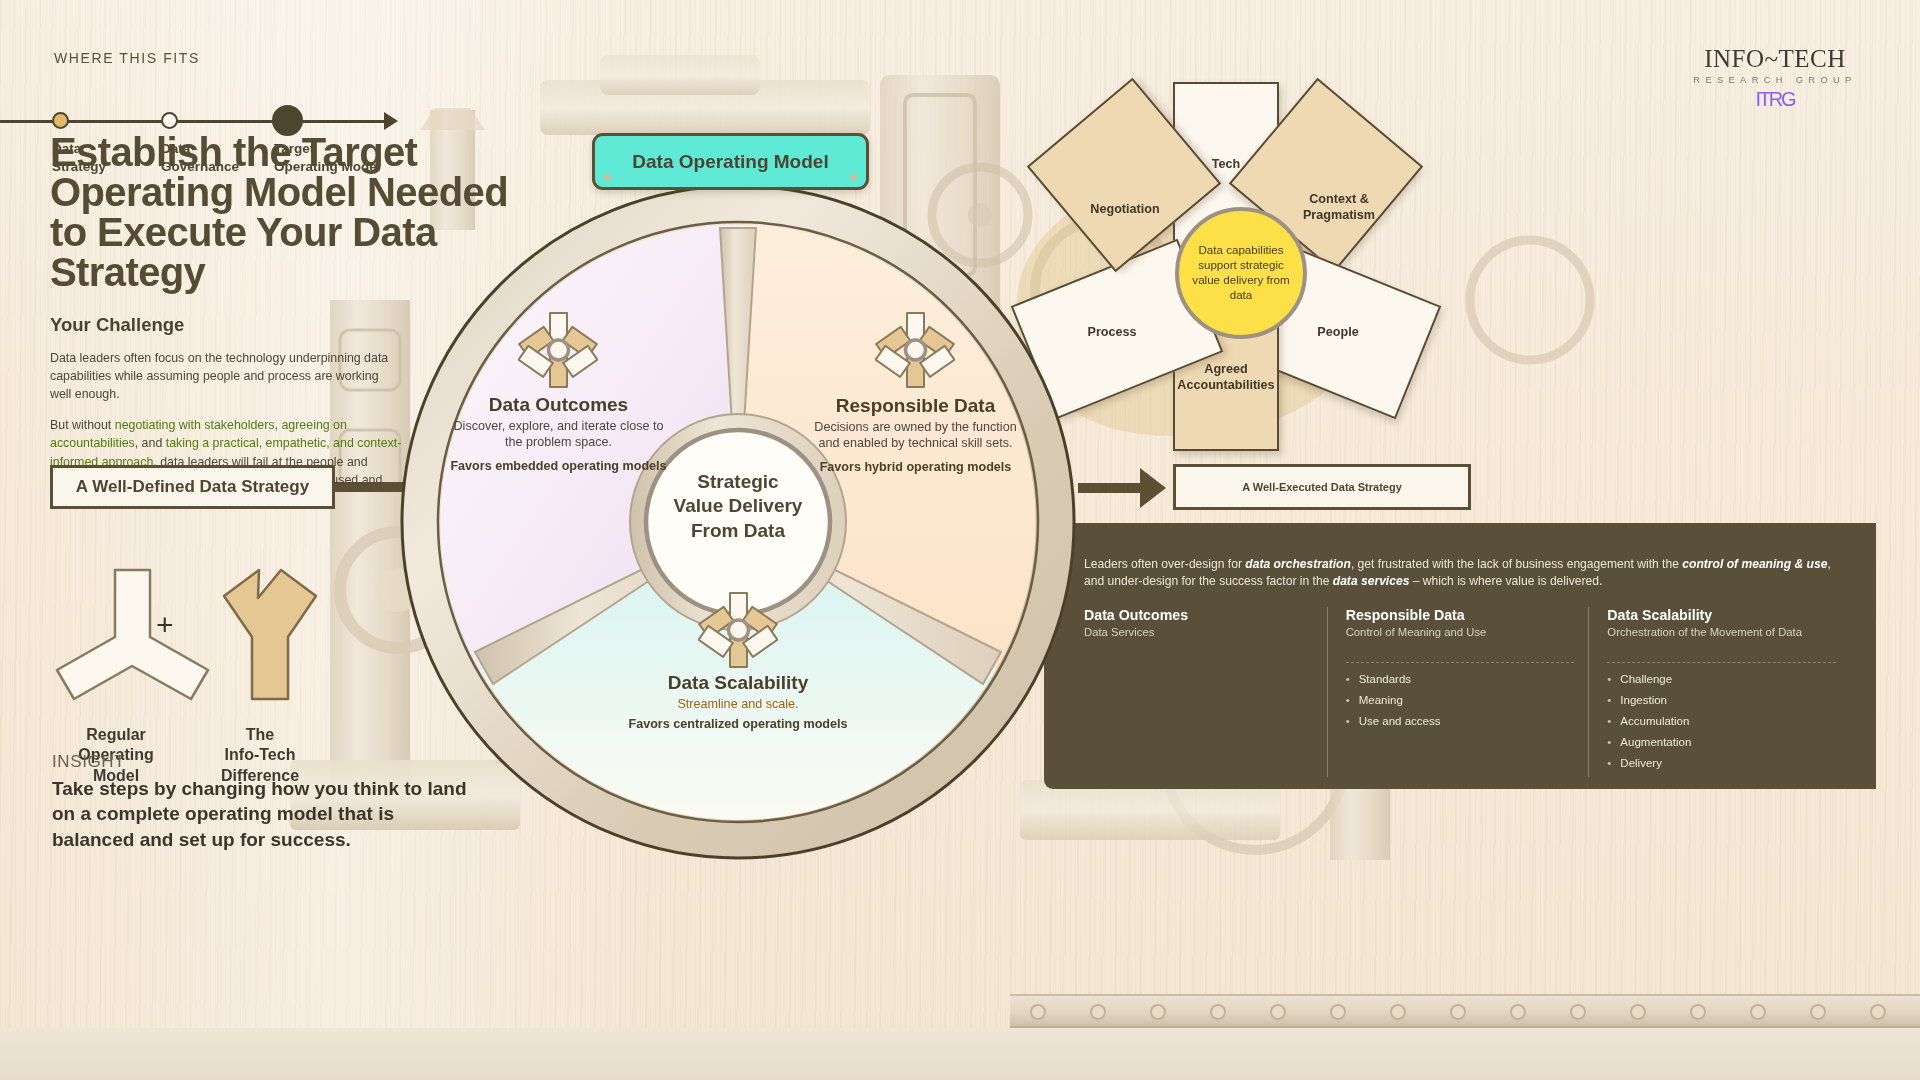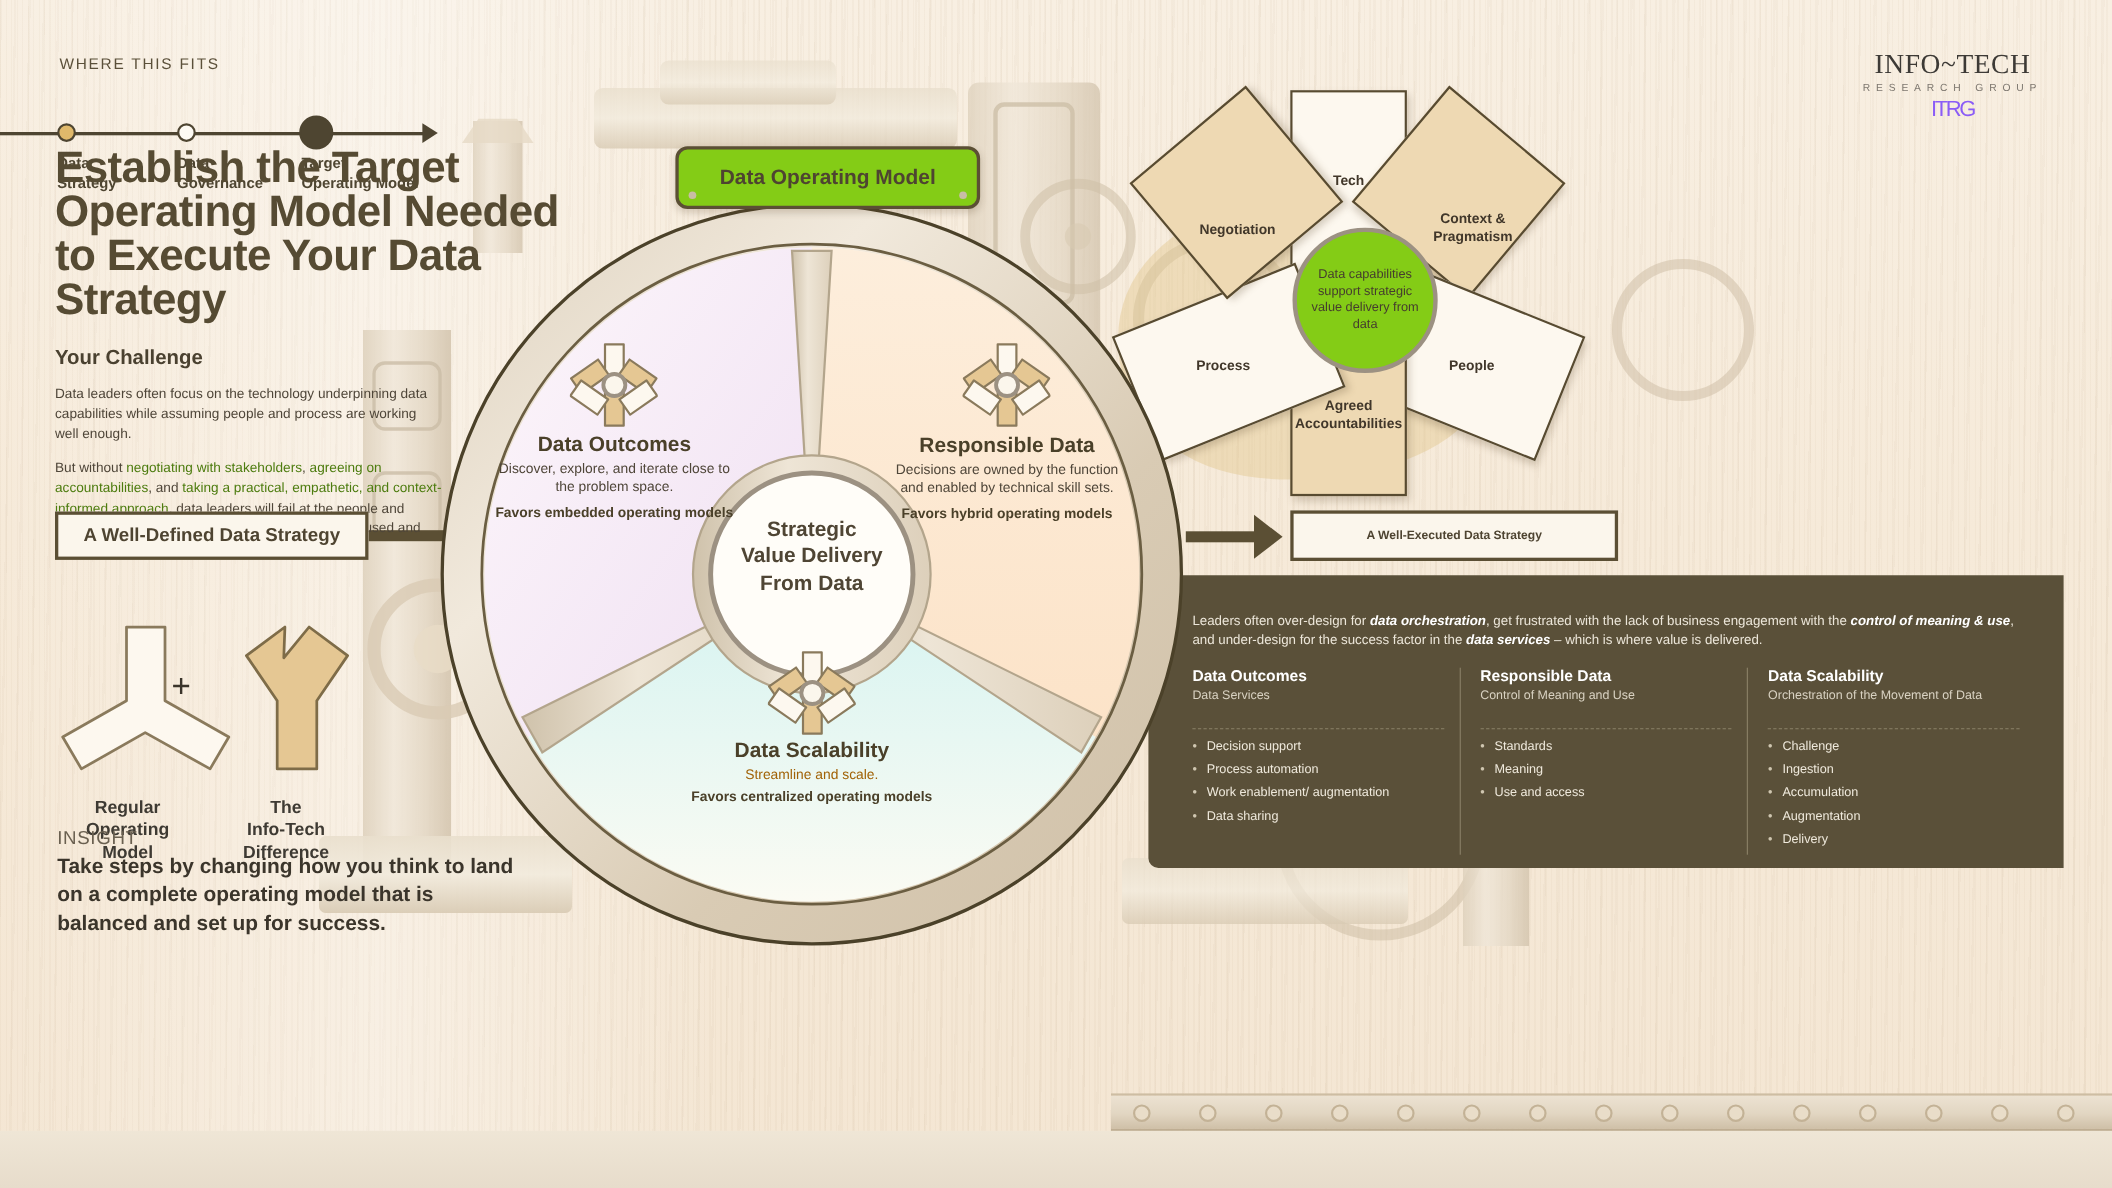--- a/index.html
+++ b/index.html
@@ -38,43 +38,43 @@
   #wds-conn{position:absolute;left:335px;top:482px;width:110px;height:10px;background:#5b4f34;z-index:5;}
   
   #yblock{position:absolute;left:50px;top:565px;width:300px;height:180px;z-index:6;}
   .ycap{position:absolute;top:160px;font-size:16px;font-weight:bold;color:#3e3a33;text-align:center;line-height:1.28;}
   #plus{position:absolute;left:156px;top:608px;font-size:30px;color:#3a342a;z-index:6;font-weight:400;}
   
   #insight{position:absolute;left:52px;top:752px;width:420px;z-index:6;}
   #insight .k{font-size:17px;color:#6a6050;letter-spacing:.6px;}
   #insight .t{margin-top:4px;font-size:19px;font-weight:bold;color:#3b352b;line-height:1.33;}
   
-  #dom{position:absolute;left:614px;top:133px;width:277px;height:57px;border-radius:11px;border:3.5px solid #5b4f34;
-       background:#84cc16;display:flex;align-items:center;justify-content:center;z-index:9;box-shadow:0 3px 7px rgba(90,70,40,.22);}
+  #dom{position:absolute;left:592px;top:133px;width:277px;height:57px;border-radius:11px;border:3.5px solid #5b4f34;
+       background:#5eead4;display:flex;align-items:center;justify-content:center;z-index:9;box-shadow:0 3px 7px rgba(90,70,40,.22);}
   #dom span{font-size:19px;font-weight:bold;color:#4e4431;}
   .screw{position:absolute;width:7px;height:7px;border-radius:50%;background:#c9bda4;bottom:6px;}
   
   #wheel{position:absolute;left:398px;top:182px;width:680px;height:680px;z-index:8;}
   
   #wes-conn{position:absolute;left:1078px;top:483px;width:70px;height:10px;background:#5b4f34;z-index:5;}
   #wes-arrow{position:absolute;left:1140px;top:468px;width:0;height:0;border-left:26px solid #5b4f34;
              border-top:20px solid transparent;border-bottom:20px solid transparent;z-index:5;}
   #wes{position:absolute;left:1173px;top:464px;width:298px;height:46px;border:3px solid #5b4f34;background:#fbf6ec;
        display:flex;align-items:center;justify-content:center;z-index:7;}
   #wes span{font-size:11px;font-weight:bold;color:#4e4431;}
   
   #logo{position:absolute;right:50px;top:45px;z-index:9;text-align:center;width:190px;}
   #logo .l1{font-family:"Liberation Serif", serif;font-size:25px;color:#3d3a36;letter-spacing:.5px;}
   #logo .l2{font-size:9.4px;letter-spacing:5.3px;color:#7d776f;margin-top:1px;}
   #logo .l3{font-size:20px;font-weight:normal;color:#8b5cf6;letter-spacing:-2.2px;margin-top:3px;}
   
   #petals{position:absolute;left:1045px;top:82px;width:390px;height:380px;z-index:7;}
   .petal{position:absolute;border:2px solid #584b31;box-shadow:3px 4px 7px rgba(100,80,50,.25);}
   .petal-lbl{position:absolute;font-size:12.6px;font-weight:bold;color:#41372a;text-align:center;line-height:1.25;z-index:3;}
-  #hub{position:absolute;left:130px;top:125px;width:132px;height:132px;border-radius:50%;background:#84cc16;
+  #hub{position:absolute;left:130px;top:125px;width:132px;height:132px;border-radius:50%;background:#fde047;
        border:4px solid #9c9182;display:flex;align-items:center;justify-content:flex-end;z-index:4;}
   #hub p{font-size:11.6px;line-height:1.28;color:#453c2e;text-align:center;padding:0 6px;}
   
   #panel{position:absolute;left:1044px;top:523px;width:832px;height:266px;background:#5a5039;border-radius:9px 0 0 9px;z-index:7;
          padding:22px 26px 0 40px;color:#f5f0e6;}
   #panel h2{font-size:27px;font-weight:bold;color:#fff;letter-spacing:-.2px;}
   #panel .lead{margin-top:11px;font-size:12.1px;line-height:1.42;color:#ece6d9;}
   #panel .lead b{font-weight:bold;font-style:italic;color:#fff;}
   #cols{display:flex;margin-top:17px;}
   .col{flex:1;padding-right:14px;position:relative;}
@@ -365,26 +365,20 @@
     <p>Data capabilities support strategic value delivery from data</p>
   </div>
 </div>
 
 <div id="panel">
   <p class="lead" id="panel-lead"><span>Leaders often over-design for </span><b>data orchestration</b><span>, get frustrated with the lack of business engagement with the </span><b>control of meaning &amp; use</b><span>, and under-design for the success factor in the </span><b>data services</b><span> – which is where value is delivered.</span></p>
   <div id="cols">
       <div class="col">
         <h3>Data Outcomes</h3>
         <div class="sub">Data Services</div>
-        <ul>
-          <li>Decision support</li>
-          <li>Process automation</li>
-          <li>Work enablement/ augmentation</li>
-          <li>Data sharing</li>
-        </ul>
       </div>
       <div class="col">
         <h3>Responsible Data</h3>
         <div class="sub">Control of Meaning and Use</div>
         <ul>
           <li>Standards</li>
           <li>Meaning</li>
           <li>Use and access</li>
         </ul>
       </div>

